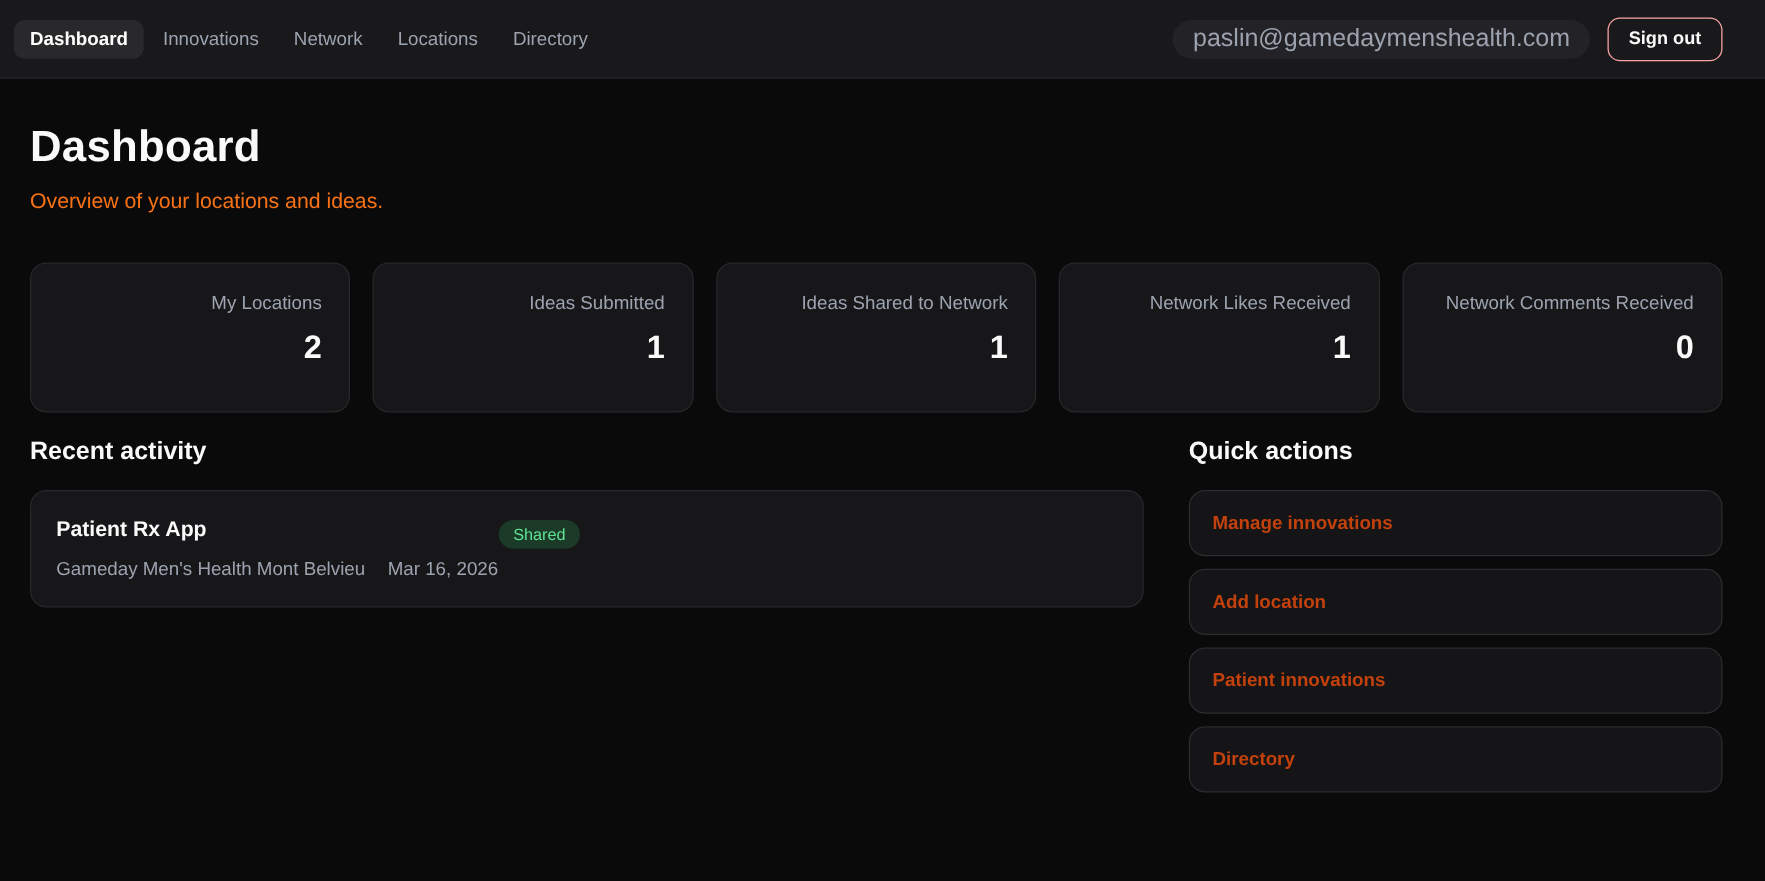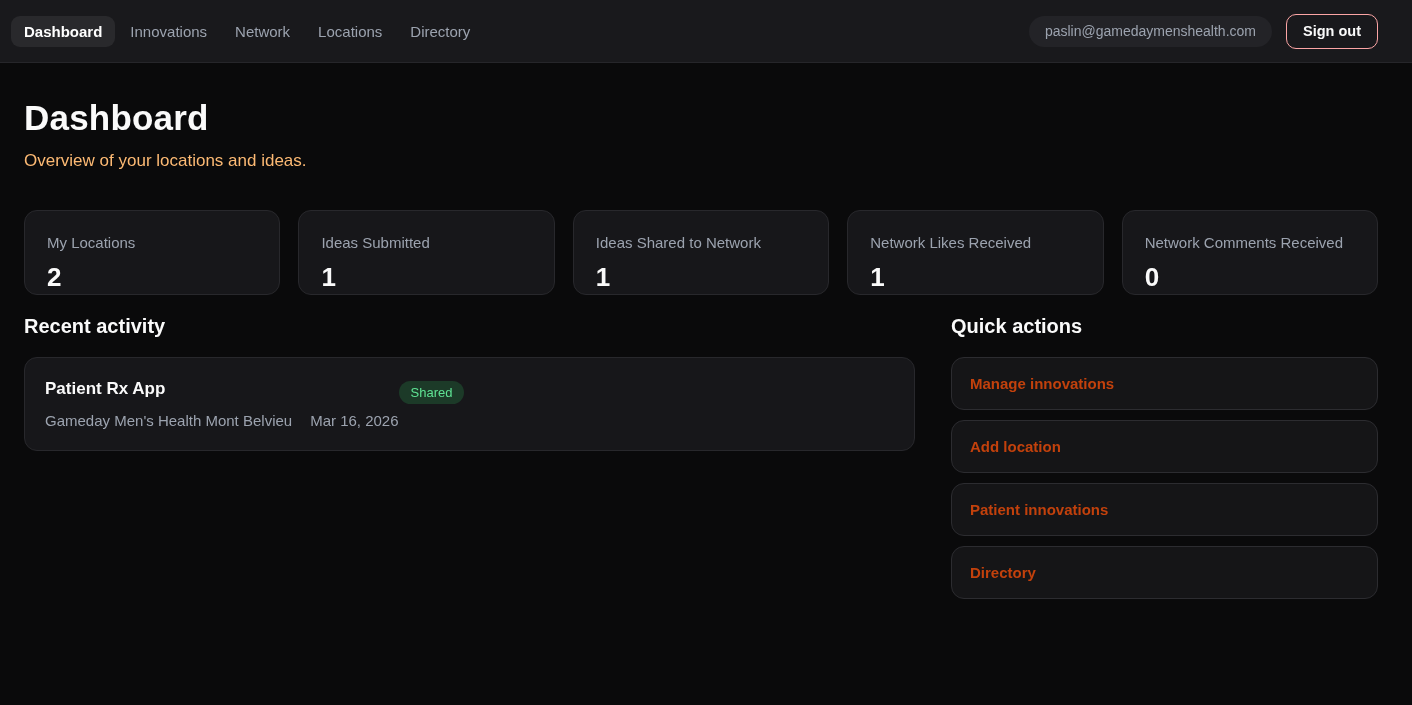--- a/index.html
+++ b/index.html
@@ -36,21 +36,21 @@
     font-weight: 700;
     background: rgba(255,255,255,0.07);
     padding: 7px 13px;
     margin: -7px -13px;
     border-radius: 9px;
   }
   .topbar-right { display: flex; align-items: center; gap: 14px; }
   .email-pill {
     background: #232327;
     color: #9ca3af;
-    font-size: 14px;
+    font-size: 20px;
     height: 31px;
     display: flex;
     align-items: center;
     padding: 0 16px;
     border-radius: 16px;
   }
   .signout-btn {
     background: transparent;
     border: 1px solid #fca5a5;
     border-radius: 10px;
@@ -59,31 +59,32 @@
     font-weight: 600;
     height: 35px;
     padding: 0 16px;
     cursor: pointer;
     font-family: inherit;
   }
 
   
   .main { padding: 24px 34px 24px 24px; }
   .page-title { font-size: 35px; font-weight: 700; color: #fafafa; margin-top: 11px; letter-spacing: 0.2px; }
-  .page-subtitle { font-size: 17px; color: #fdba74; margin-top: 13px; }
+  .page-subtitle { font-size: 17px; color: #f97316; margin-top: 13px; }
 
   
   .stats-row { display: flex; gap: 18px; margin-top: 39px; }
   .stat-card {
     flex: 1 1 0;
     background: #17171a;
     border: 1px solid #28282c;
     border-radius: 13px;
-    height: 85px;
+    height: 120px;
     padding: 23px 22px;
+    text-align: right;
   }
   .stat-label { font-size: 15px; color: #9ca3af; }
   .stat-value { font-size: 26px; font-weight: 700; color: #fafafa; margin-top: 11px; }
 
   
   .columns { display: flex; gap: 36px; margin-top: 20px; align-items: flex-start; }
   .col-left { flex: 891 1 0; }
   .col-right { flex: 427 1 0; }
   .section-heading { font-size: 20px; font-weight: 600; color: #fafafa; }
 

